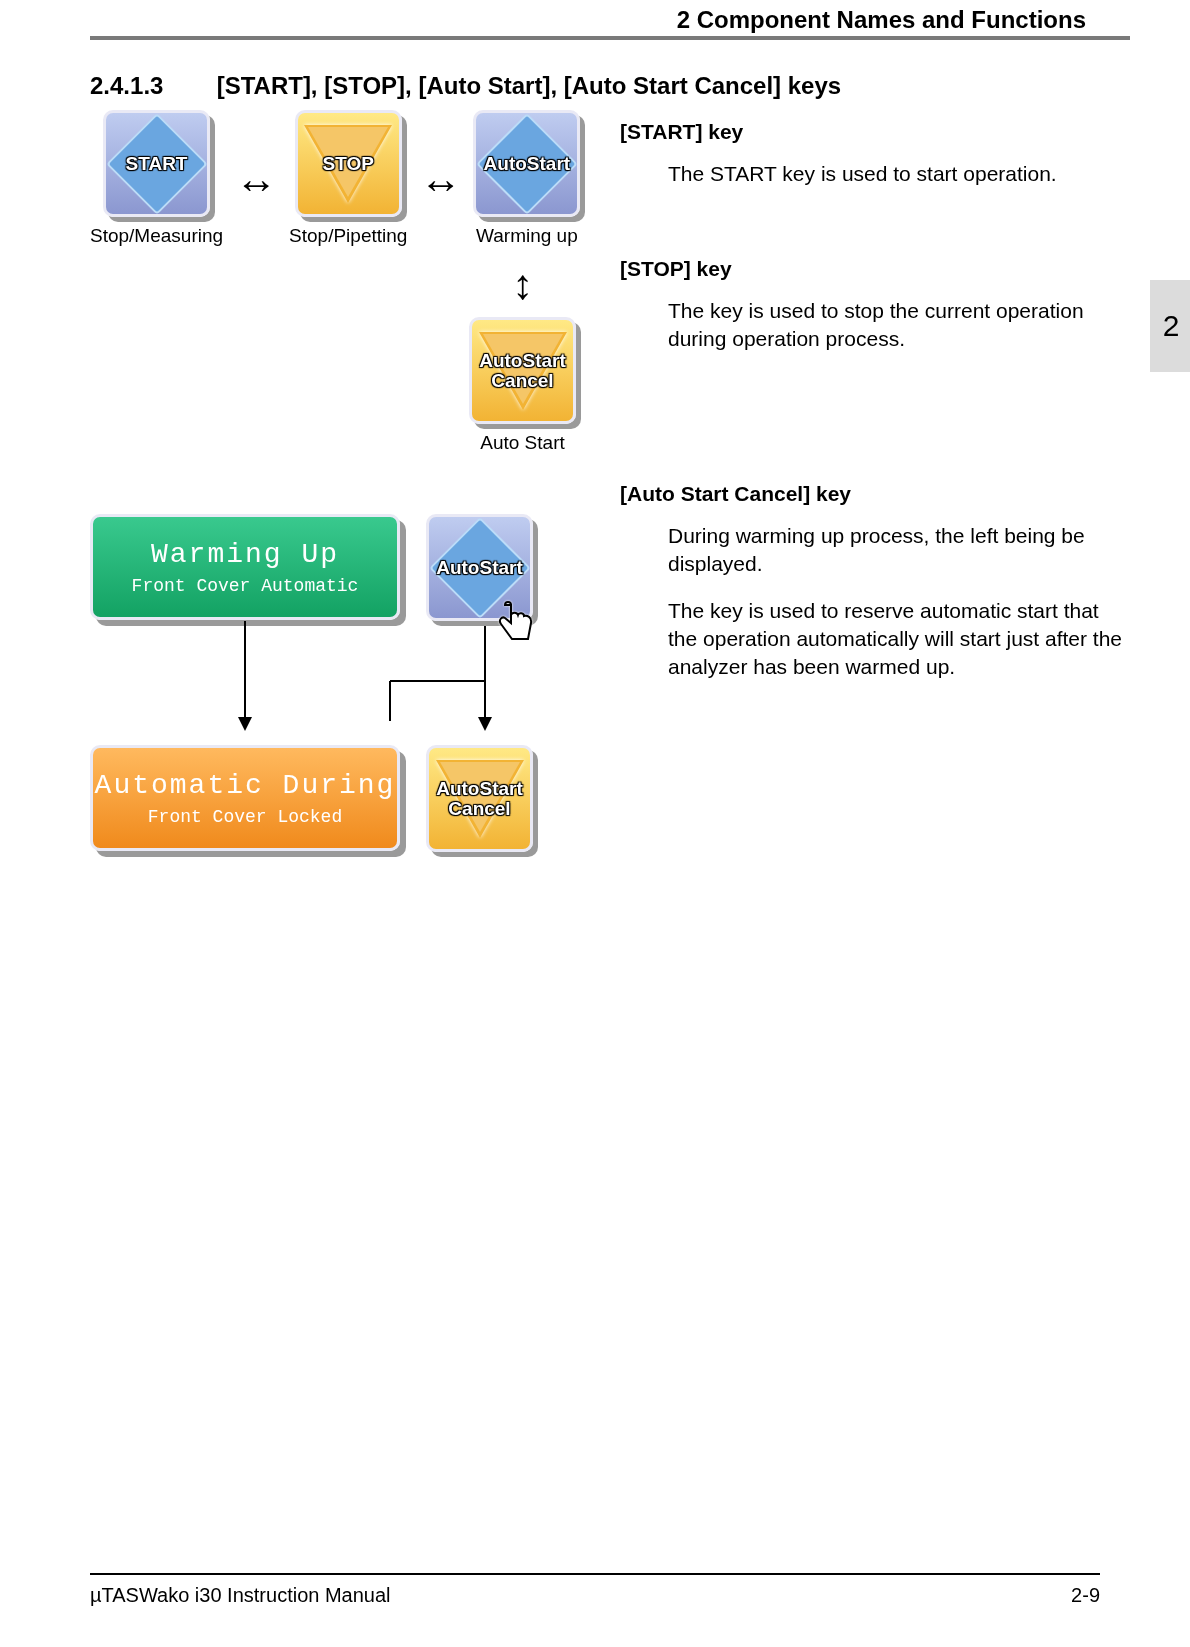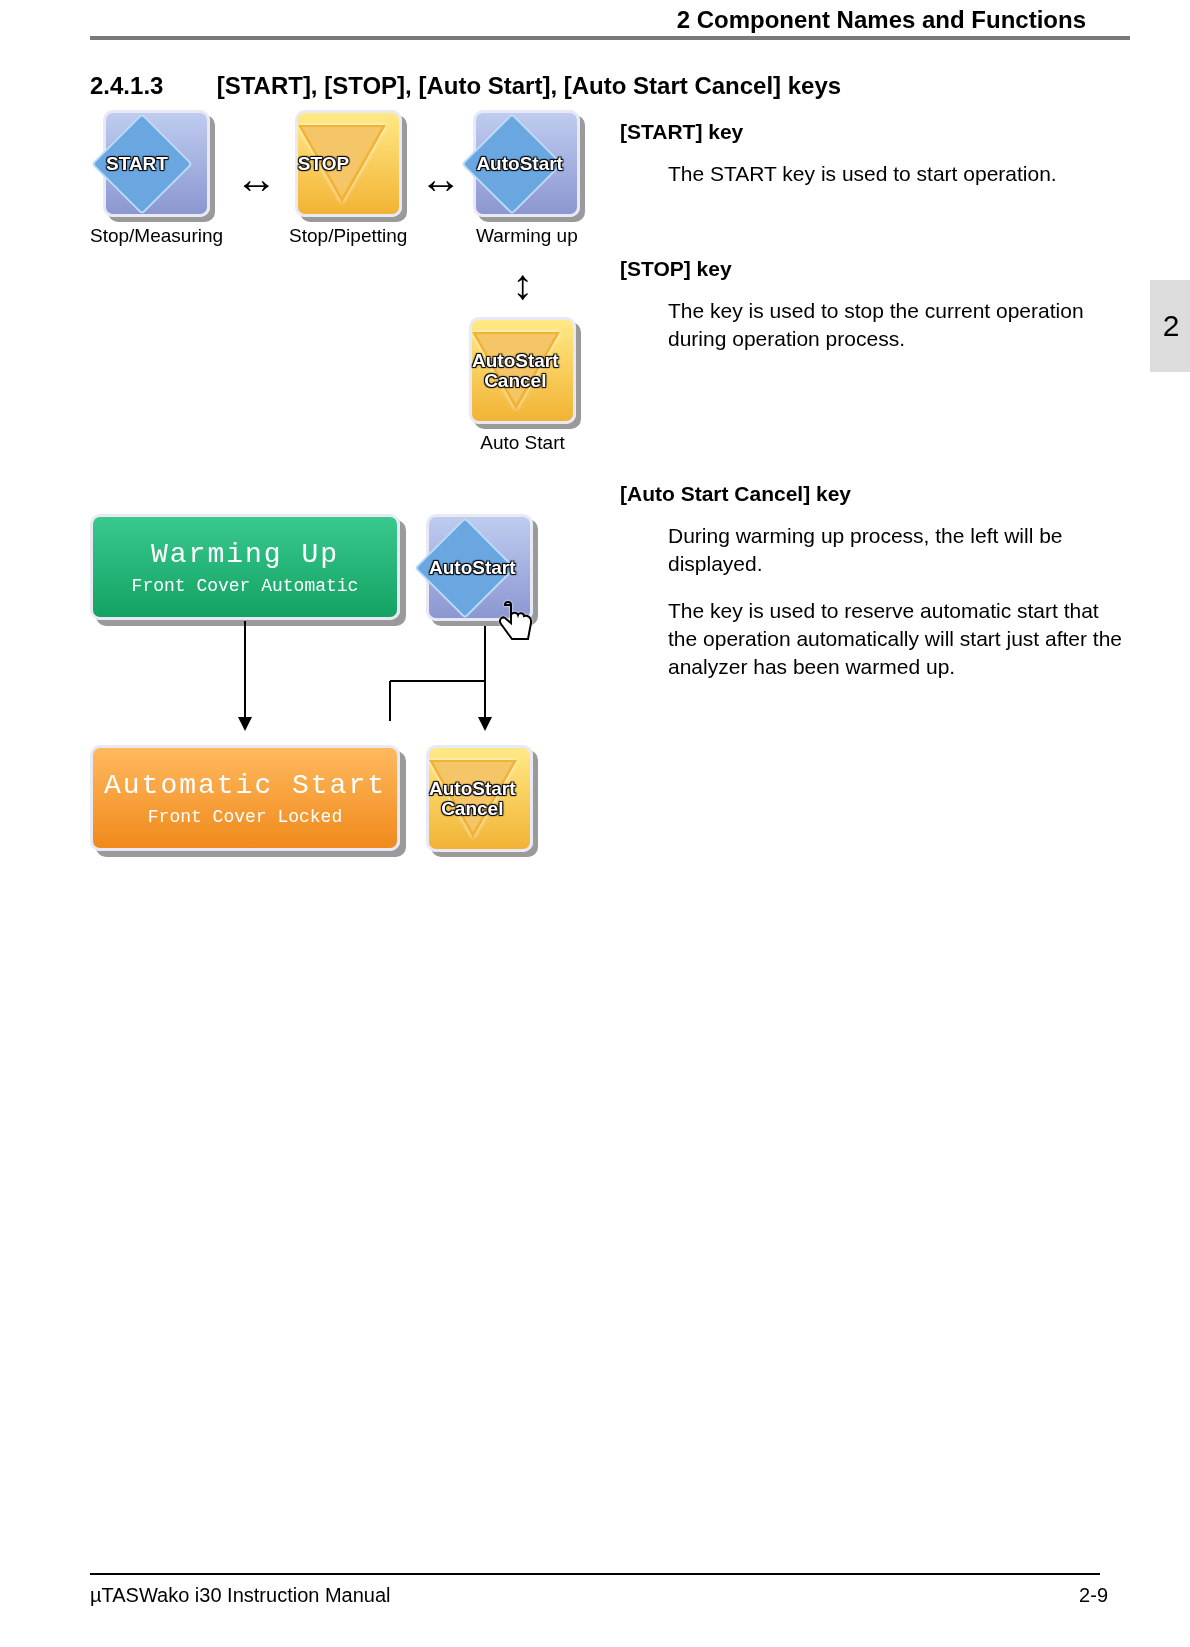--- a/index.html
+++ b/index.html
@@ -15,21 +15,21 @@
   .right { flex: 1; font-size: 21px; line-height: 1.35; }
 
   
   .key {
     position: relative;
     width: 107px; height: 107px;
     border-radius: 10px;
     background: linear-gradient(#bfccf0, #8b97d0);
     border: 3px solid #e9e9f5;
     box-shadow: 5px 5px 0 #9a9a9a;
-    display: inline-flex; align-items: center; 
+    display: inline-flex; align-items: center; justify-content: center;
     font-weight: bold; color: #fff; font-size: 19px;
     text-shadow: 1px 1px 1px #000, -1px -1px 1px #000, 1px -1px 1px #000, -1px 1px 1px #000;
   }
   .key.yellow { background: linear-gradient(#ffe985, #f2b334); }
   .key .diamond {
     position: absolute; width: 72px; height: 72px;
     background: #6aa6e0; transform: rotate(45deg);
     border: 2px solid #bcdcf8; border-radius: 4px;
     z-index: 0;
   }
@@ -60,21 +60,21 @@
 
   .flowrow { display: flex; align-items: flex-start; gap: 26px; margin-top: 60px; }
 
   .right h4 { font-size: 21px; font-weight: bold; margin-top: 8px; }
   .right .ind { margin-left: 48px; margin-top: 14px; margin-bottom: 28px; }
 
   .hand { position: absolute; bottom: -18px; right: -6px; font-size: 34px; color: #000; filter: drop-shadow(0 0 1px #fff); }
 
   .tab { position: absolute; right: -2px; top: 280px; width: 42px; height: 92px; background: #dcdcdc; display: flex; align-items: center; justify-content: center; font-size: 30px; }
 
-  .footer { position: absolute; left: 90px; right: 82px; bottom: 40px; font-size: 20px; display: flex; justify-content: space-between; }
+  .footer { position: absolute; left: 90px; right: 90px; bottom: 40px; font-size: 20px; display: flex; justify-content: space-between; }
   .hr-bot { position: absolute; left: 90px; right: 90px; bottom: 72px; height: 2px; background: #000; }
 
   .arrow-line { stroke: #000; stroke-width: 2; fill: none; }
   .arrow-head { fill: #000; }
 </style>
 </head>
 <body>
 
 <div class="page">
   <div class="chapter-hdr">2 Component Names and Functions</div>
@@ -157,21 +157,21 @@
           <line x1="395" y1="60" x2="300" y2="60" class="arrow-line"></line>
           <line x1="300" y1="60" x2="300" y2="100" class="arrow-line"></line>
           <polygon points="300,110 293,96 307,96" class="arrow-head" style="display:none"></polygon>
           <line x1="395" y1="60" x2="395" y2="100" class="arrow-line"></line>
           <polygon points="395,110 388,96 402,96" class="arrow-head"></polygon>
         </svg>
 
         
         <div class="flowrow" style="margin-top:0;">
           <div class="status orange">
-            <div class="line1">Automatic Start</div>
+            <div class="line1">Automatic During</div>
             <div class="line2">Front Cover Locked</div>
           </div>
           <div class="key yellow">
             <div class="tri-down"></div>
             <span class="txt">
               <span>AutoStart</span><br>
               <span>Cancel</span>
             </span>
           </div>
         </div>
@@ -181,21 +181,21 @@
         <h4>[START] key</h4>
         <p class="ind">The START key is used to start operation.</p>
 
         <div style="height:30px"></div>
         <h4>[STOP] key</h4>
         <p class="ind">The key is used to stop the current operation during operation process.</p>
 
         <div style="height:90px"></div>
         <h4>[Auto Start Cancel] key</h4>
 
-        <p class="ind">During warming up process, the left will be displayed.</p>
+        <p class="ind">During warming up process, the left being be displayed.</p>
         <p class="ind" style="margin-top:-10px;">The key is used to reserve automatic start that the operation automatically will start just after the analyzer has been warmed up.</p>
       </div>
     </div>
   </div>
 
   <div class="hr-bot"></div>
   <div class="footer">
     <span>µTASWako i30  Instruction Manual</span>
     <span>2-9</span>
   </div>

